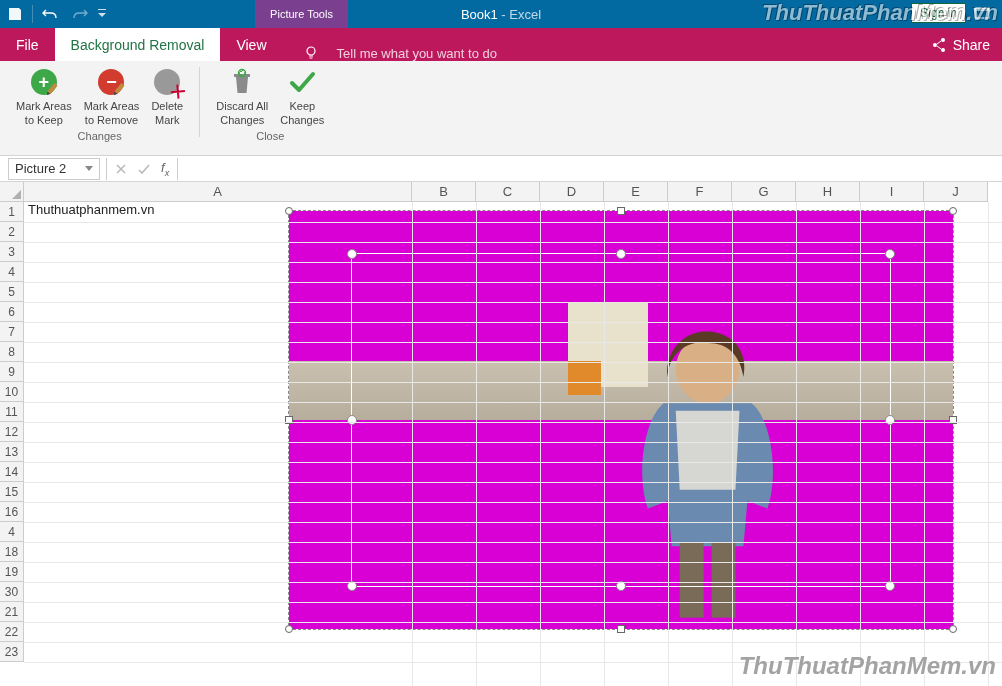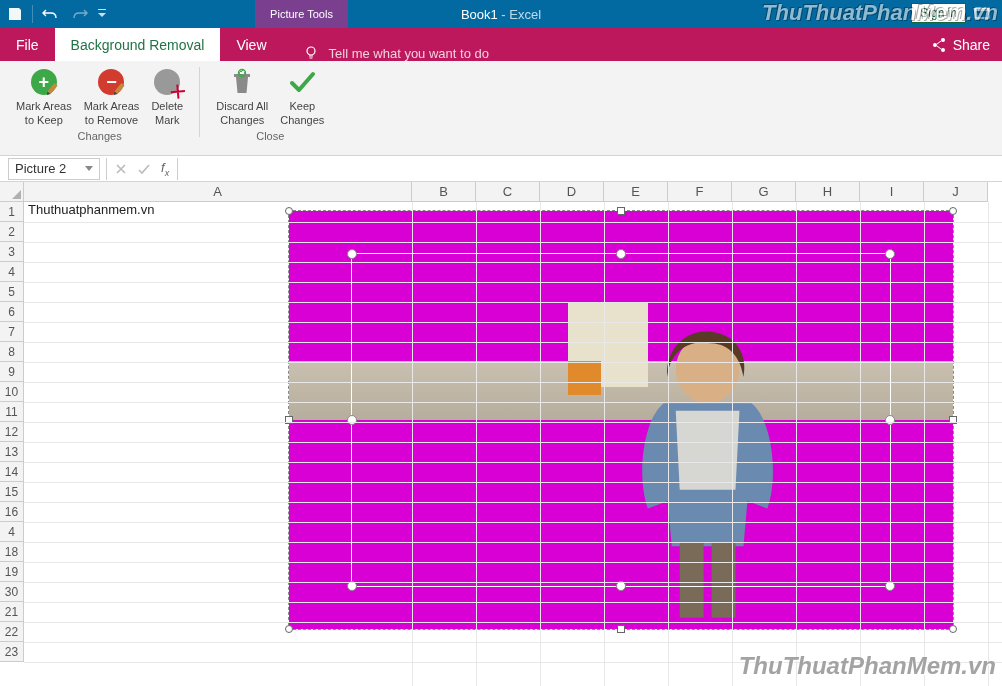--- a/index.html
+++ b/index.html
@@ -14,21 +14,21 @@
 .contextual-tab { position: absolute; left: 255px; top: 0; height: 28px; width: 93px; background: #7b3f8f; color: #fff; font-size: 11px; display: flex; align-items: center; justify-content: center; }
 .signin-wrap { position: absolute; right: 10px; top: 3px; display: flex; align-items: center; gap: 6px; }
 .signin-btn { background: #fff; color: #0e6837; font-size: 12px; padding: 2px 8px; border: 1px solid #0e6837; }
 .ribbon-opts { width: 20px; height: 20px; color: #fff; display: flex; align-items: center; justify-content: center; }
 .watermark { position: absolute; right: 4px; top: 0; color: #fff; font-size: 22px; font-weight: bold; opacity: 0.55; text-shadow: 1px 1px 0 rgba(0,0,0,0.6), -1px -1px 0 rgba(0,0,0,0.6); font-style: italic; z-index: 1; pointer-events: none; }
 
 .tabs { height: 33px; background: #be185d; display: flex; align-items: flex-end; position: relative; text-align: right; }
 .tab { height: 33px; padding: 0 16px; color: #fff; font-size: 14px; display: flex; align-items: center; }
 .tab.active { background: #fff; color: #217346; }
 .tab.contextual { background: #7b3f8f; color: #fff; width: 93px; justify-content: center; padding: 0; }
-.tellme { display: flex; align-items: center; color: rgba(255,255,255,0.8); font-size: 13px; margin-left: 20px; gap: 10px; }
+.tellme { display: flex; align-items: center; color: rgba(255,255,255,0.8); font-size: 13px; margin-left: 20px; gap: 18px; }
 .bulb { width: 16px; height: 16px; }
 .share-btn { position: absolute; right: 12px; color: #fff; font-size: 14px; height: 33px; display: flex; align-items: center; gap: 6px; }
 
 .ribbon { height: 95px; background: #f3f3f3; border-bottom: 1px solid #d4d4d4; display: flex; padding: 3px 6px 0 6px; }
 .rgroup { display: flex; flex-direction: column; align-items: center; padding: 0 4px; }
 .rgroup-row { display: flex; }
 .rbtn { display: flex; flex-direction: column; align-items: center; justify-content: flex-start; padding: 2px 6px 0 6px; font-size: 11px; color: #444; text-align: center; line-height: 1.25; }
 .rbtn-icon { width: 32px; height: 32px; margin-bottom: 2px; display: flex; align-items: center; justify-content: center; }
 .rgroup-label { font-size: 11px; color: #666; padding: 2px 0 4px 0; }
 .rsep { width: 1px; background: #d4d4d4; margin: 3px 6px 18px 6px; }

